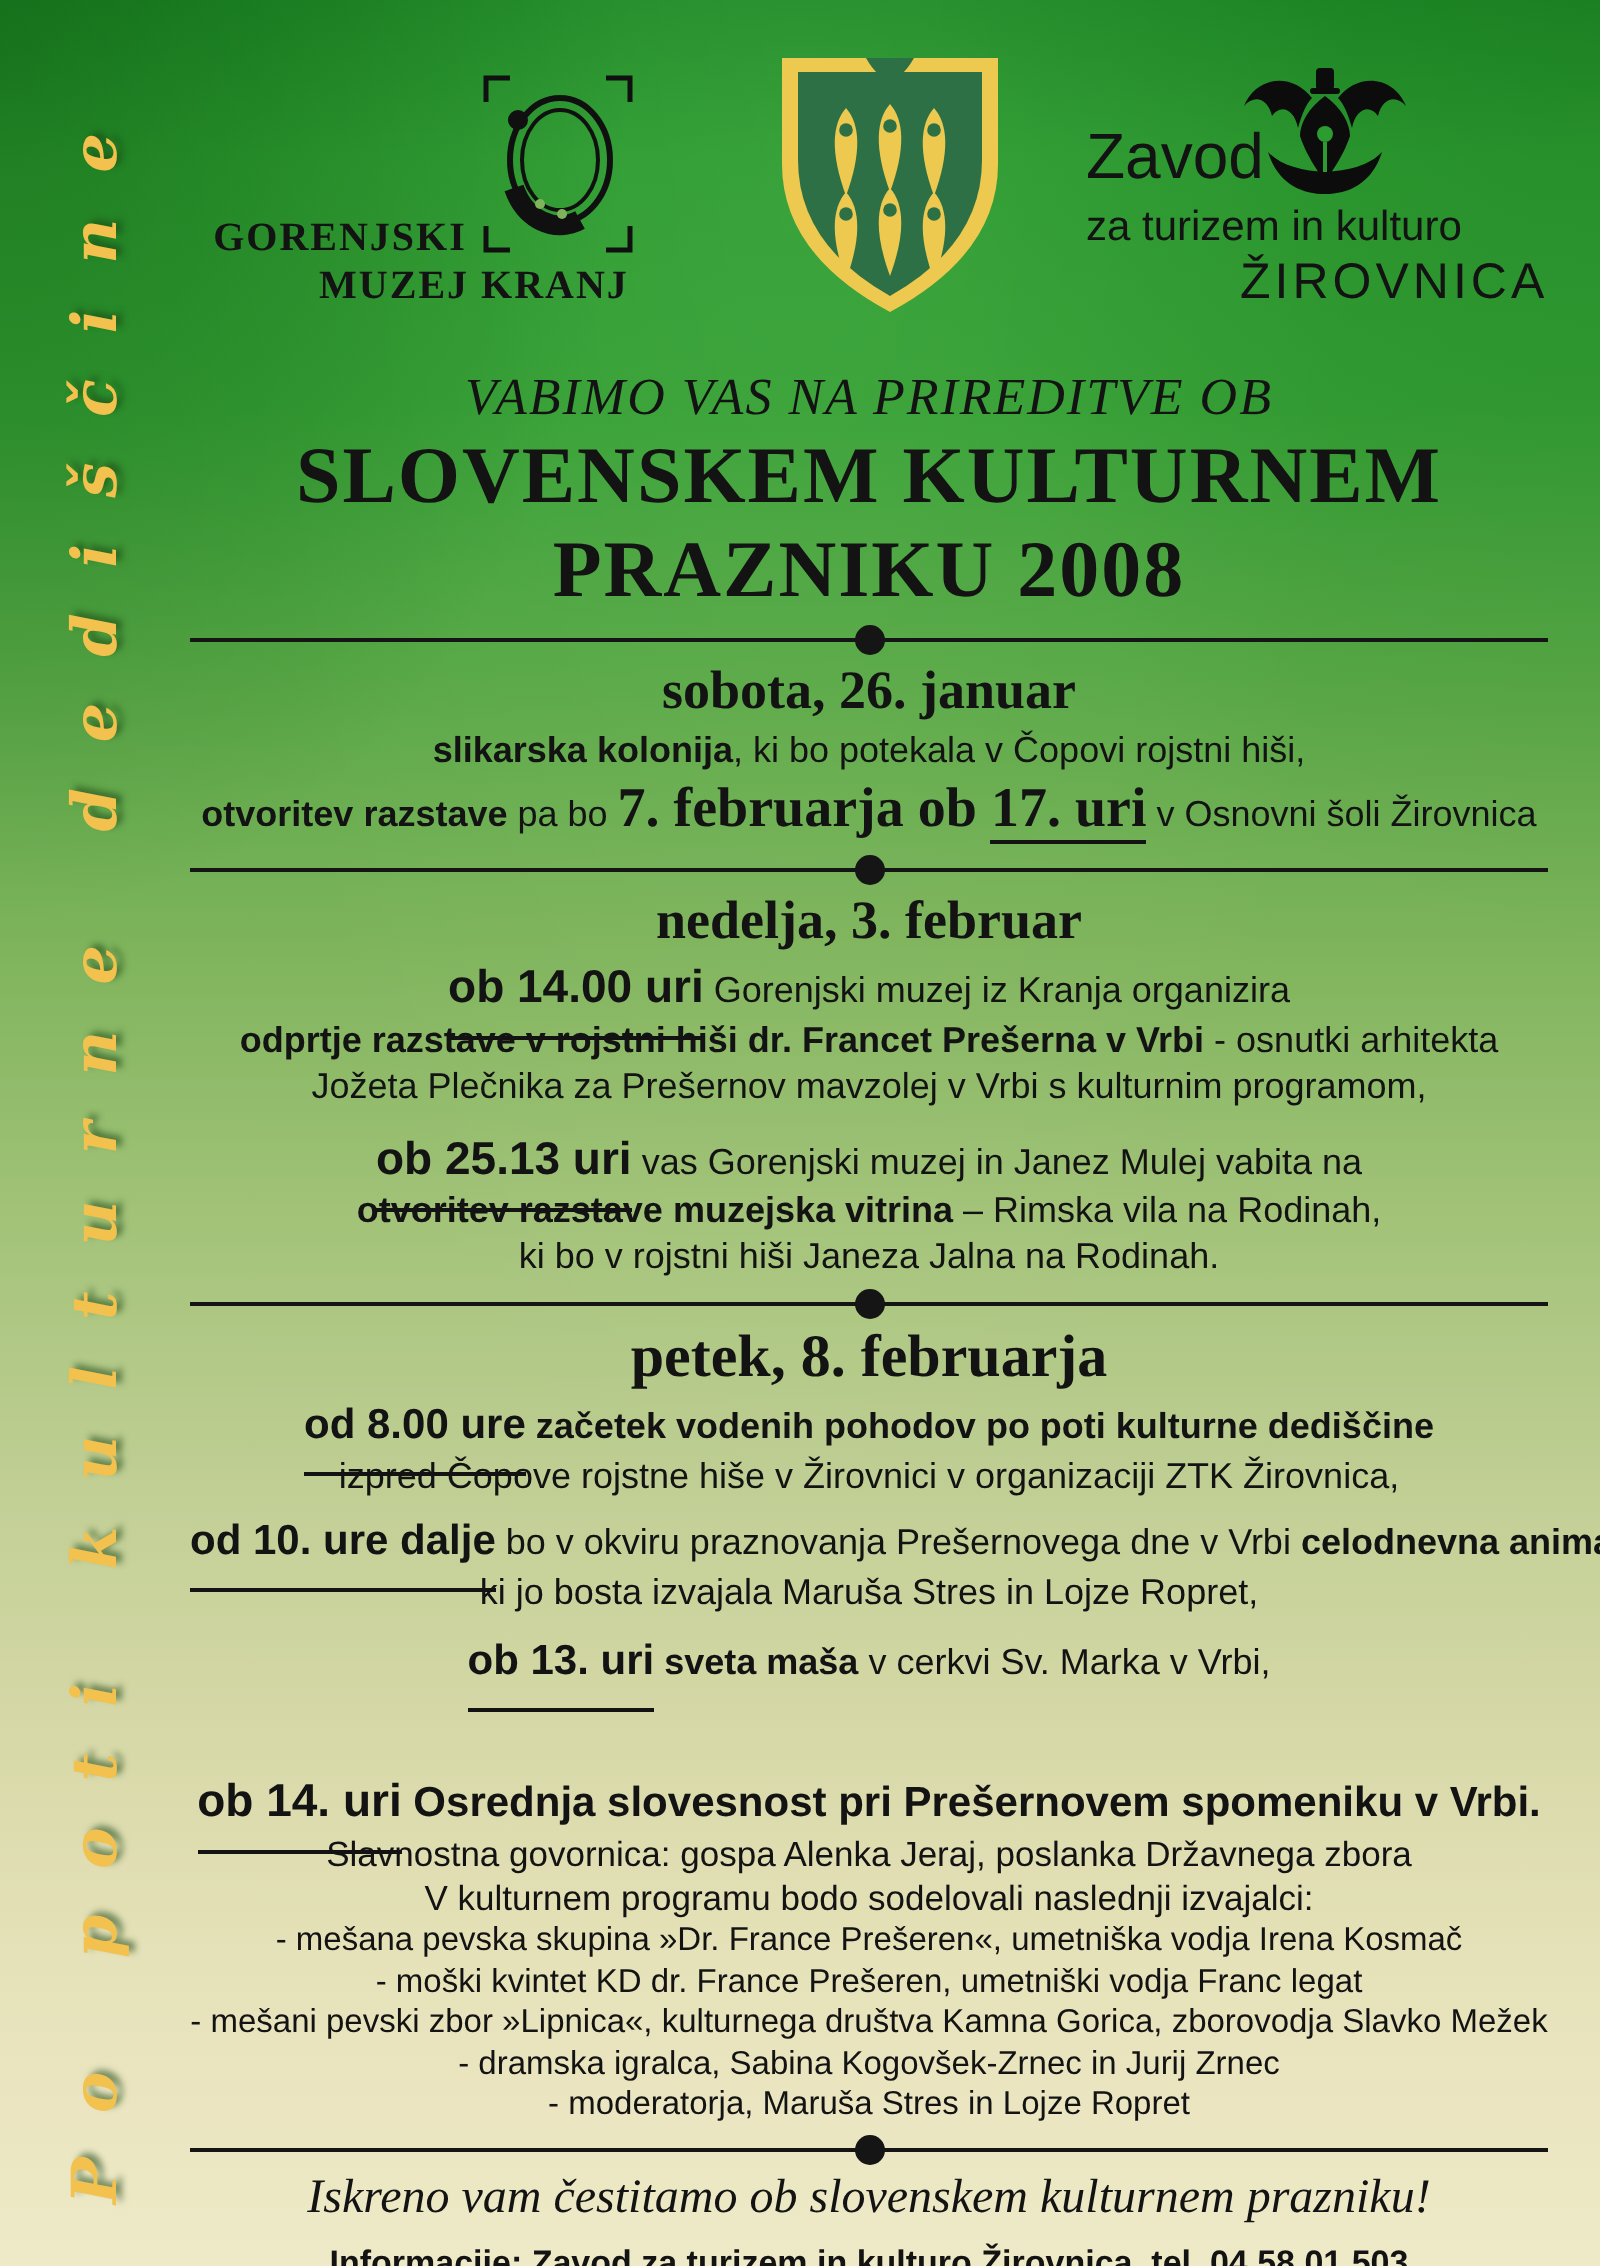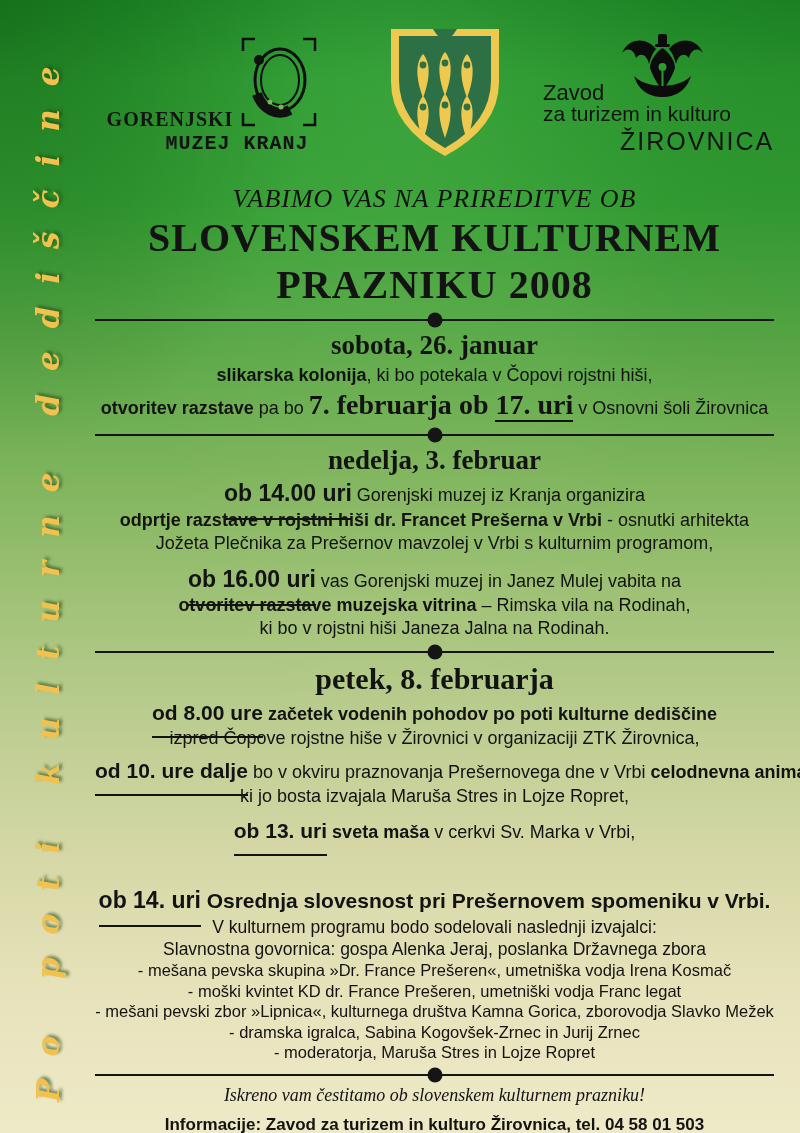--- a/index.html
+++ b/index.html
@@ -32,25 +32,25 @@
     font-size:31px;letter-spacing:23px;
     color:#f2c14e;
     text-shadow:2px 3px 3px rgba(25,70,20,0.55);
     z-index:3;
   }
   
   .logo-abs{position:absolute;z-index:2;}
   .museum-line1{left:100px;top:108px;width:140px;text-align:center;
     font-family:"Liberation Serif", serif;font-size:20px;letter-spacing:1px;font-weight:600;}
   .museum-line2{left:152px;top:132px;width:170px;text-align:center;
-    font-family:Liberation Mono, monospace;font-size:20px;letter-spacing:1px;font-weight:600;}
+    font-family:Liberation Serif, serif;font-size:20px;letter-spacing:1px;font-weight:600;}
   .fibula{left:240px;top:36px;}
   .arms{left:386px;top:24px;}
   .birdpen{left:620px;top:34px;}
-  .zavod-line1{left:543px;top:80px;font-size:22px;}
+  .zavod-line1{left:543px;top:60px;font-size:32px;}
   .zavod-line2{left:543px;top:102px;font-size:21px;}
   .zavod-line3{left:620px;top:127px;font-size:25px;letter-spacing:2px;}
   
   .content{position:relative;z-index:1;padding:176px 26px 0 95px;text-align:center;}
   .title{
     font-family:"Liberation Serif", serif;font-weight:400;
     font-size:37px;letter-spacing:8px;color:#ffffff;
     text-shadow:1px 2px 3px rgba(0,40,0,0.4);
     line-height:1.05;
   }
@@ -79,21 +79,21 @@
   .time.lg{font-size:23px;}
   .bigdate{font-family:"Liberation Serif", serif;font-weight:700;font-size:28px;}
   .bigdate.u{border-bottom:2.5px solid #131313;}
   .gap8{height:8px;}
   .gap10{height:10px;}
   .mainevent{font-size:21px;font-weight:700;line-height:1.3;margin-top:32px;}
   .sub{font-size:17.5px;line-height:1.26;}
   .perf{font-size:16.5px;line-height:1.24;}
   .congrats{
     font-family:"Liberation Serif", serif;font-style:italic;
-    font-size:18px;line-height:1.2;margin-top:4px;
+    font-size:24px;line-height:1.2;margin-top:4px;
   }
   .info{font-size:17px;font-weight:700;margin-top:9px;}
 </style>
 </head>
 <body>
 
 <div class="poster">
 
   <div class="motto">Po poti kulturne dediščine</div>
 
@@ -171,42 +171,42 @@
     <div class="divider">
         <span class="dot"></span>
       </div>
 
     <section>
       <div class="date-h">nedelja, 3. februar</div>
       <p class="line"><span class="time lg">ob 14.00 uri</span><span> Gorenjski muzej iz Kranja organizira</span></p>
       <p class="line nowrap"><b>odprtje razstave v rojstni hiši dr. Francet Prešerna v Vrbi</b><span> - osnutki arhitekta</span></p>
       <p class="line">Jožeta Plečnika za Prešernov mavzolej v Vrbi s kulturnim programom,</p>
       <div class="gap10"></div>
-      <p class="line"><span class="time lg">ob 16.00 uri</span><span> vas Gorenjski muzej in Janez Mulej vabita na</span></p>
+      <p class="line"><span class="time lg">ob 25.13 uri</span><span> vas Gorenjski muzej in Janez Mulej vabita na</span></p>
       <p class="line"><b>otvoritev razstave muzejska vitrina</b><span> – Rimska vila na Rodinah,</span></p>
       <p class="line">ki bo v rojstni hiši Janeza Jalna na Rodinah.</p>
     </section>
 
     <div class="divider">
         <span class="dot"></span>
       </div>
 
     <section>
       <div class="date-h big">petek, 8. februarja</div>
       <p class="line"><span class="time">od 8.00 ure</span><b> začetek vodenih pohodov po poti kulturne dediščine</b></p>
       <p class="line">izpred Čopove rojstne hiše v Žirovnici v organizaciji ZTK Žirovnica,</p>
       <div class="gap8"></div>
       <p class="line nowrap"><span class="time">od 10. ure dalje</span><span> bo v okviru praznovanja Prešernovega dne v Vrbi </span><b>celodnevna animacija,</b></p>
       <p class="line">ki jo bosta izvajala Maruša Stres in Lojze Ropret,</p>
       <div class="gap10"></div>
       <p class="line"><span class="time">ob 13. uri</span><b> sveta maša</b><span> v cerkvi Sv. Marka v Vrbi,</span></p>
       <div class="gap10"></div>
       <p class="mainevent"><span class="time lg">ob 14. uri</span><span> Osrednja slovesnost pri Prešernovem spomeniku v Vrbi.</span></p>
+      <p class="sub">Slavnostna govornica: gospa Alenka Jeraj, poslanka Državnega zbora</p>
       <p class="sub">V kulturnem programu bodo sodelovali naslednji izvajalci:</p>
-      <p class="sub">Slavnostna govornica: gospa Alenka Jeraj, poslanka Državnega zbora</p>
       <p class="perf">- mešana pevska skupina »Dr. France Prešeren«, umetniška vodja Irena Kosmač</p>
       <p class="perf">- moški kvintet KD dr. France Prešeren, umetniški vodja Franc legat</p>
       <p class="perf nowrap">- mešani pevski zbor »Lipnica«, kulturnega društva Kamna Gorica, zborovodja Slavko Mežek</p>
       <p class="perf">- dramska igralca, Sabina Kogovšek-Zrnec in Jurij Zrnec</p>
       <p class="perf">- moderatorja, Maruša Stres in Lojze Ropret</p>
     </section>
 
     <div class="divider">
         <span class="dot"></span>
       </div>

